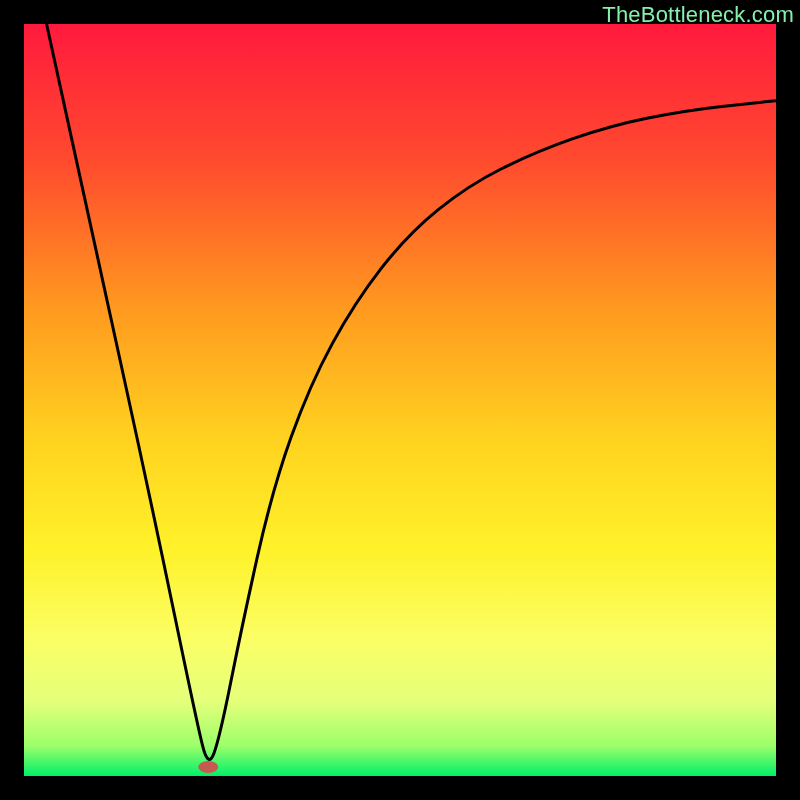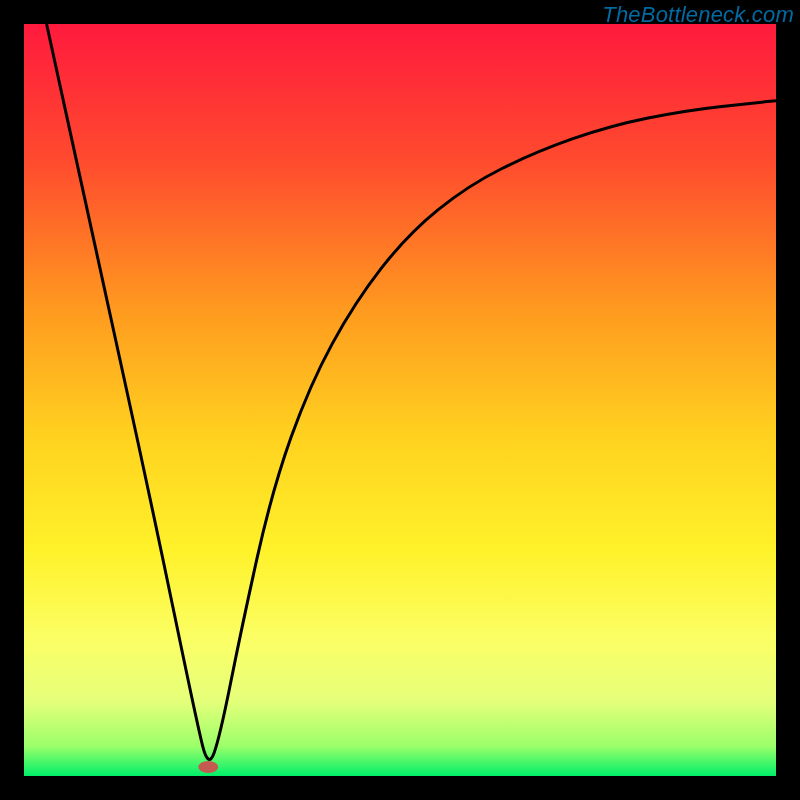--- a/index.html
+++ b/index.html
@@ -14,26 +14,25 @@
   .frame {
     position: absolute;
     top: 0; left: 0;
     width: 800px; height: 800px;
     background: #000;
   }
   .watermark {
     position: absolute;
     top: 2px;
     right: 6px;
-    color: #0369a1;
+    color: #86efac;
     font-size: 22px;
     font-weight: 400;
     letter-spacing: 0.2px;
     z-index: 5;
-    font-style: italic;
   }
   .plot {
     position: absolute;
     top: 24px;
     left: 24px;
     width: 752px;
     height: 752px;
   }
   svg { display: block; }
 </style>

